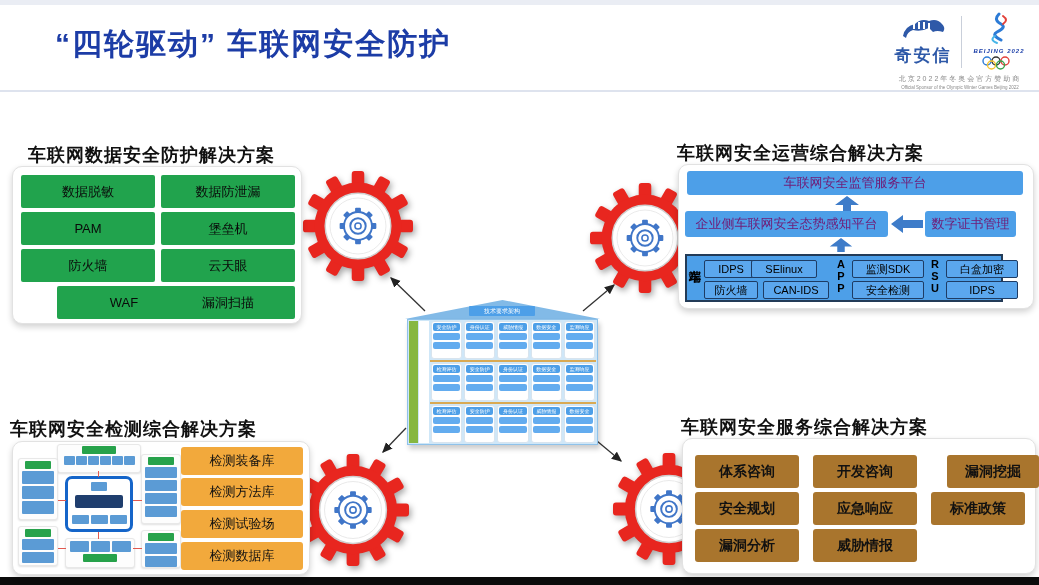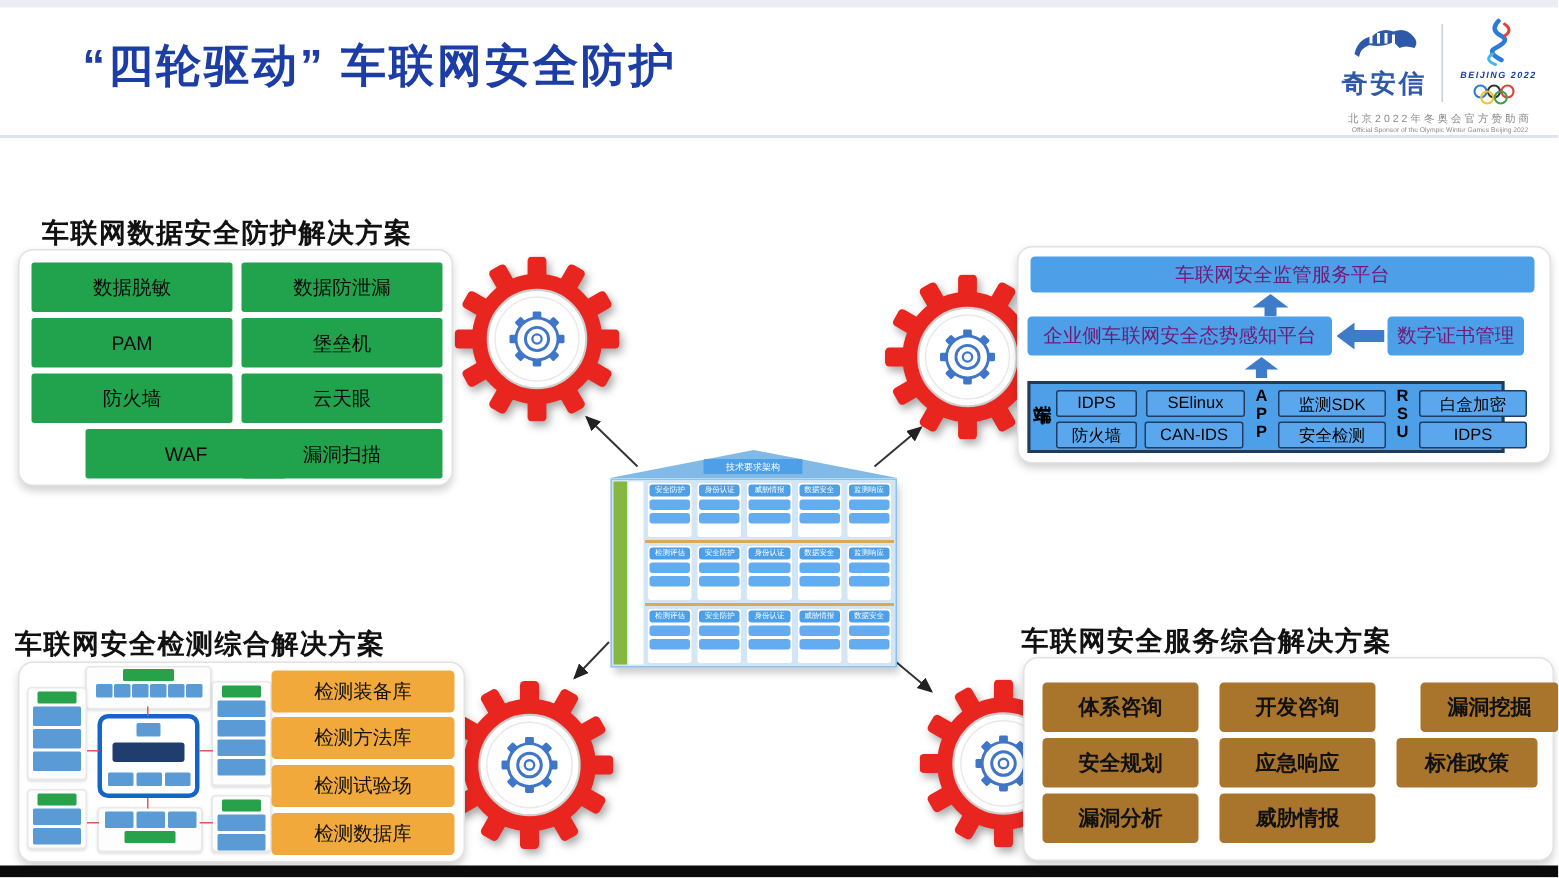--- a/index.html
+++ b/index.html
@@ -118,37 +118,38 @@
     <div class="greenbox" style="left:8px;top:8px;width:134px;height:33px;">数据脱敏</div>
     <div class="greenbox" style="left:148px;top:8px;width:134px;height:33px;">数据防泄漏</div>
     <div class="greenbox" style="left:8px;top:45px;width:134px;height:33px;">PAM</div>
     <div class="greenbox" style="left:148px;top:45px;width:134px;height:33px;">堡垒机</div>
     <div class="greenbox" style="left:8px;top:82px;width:134px;height:33px;">防火墙</div>
     <div class="greenbox" style="left:148px;top:82px;width:134px;height:33px;">云天眼</div>
     <div class="greenbox" style="left:8px;top:119px;width:134px;height:33px;margin-left:36px;">WAF</div>
     <div class="greenbox" style="left:148px;top:119px;width:134px;height:33px;">漏洞扫描</div>
   </div>
 
+  <div class="abs sec-title" style="left:677px;top:141px;">车联网安全运营综合解决方案</div>
   <div class="abs card z3" style="left:678px;top:164px;width:354px;height:143px;">
     <div class="bluebar" style="left:8px;top:6px;width:336px;height:24px;">车联网安全监管服务平台</div>
     <svg class="abs" style="left:152px;top:31px;" width="32" height="15" viewBox="0 0 32 15">
       <polygon points="16,0 28,9 20,9 20,15 12,15 12,9 4,9" fill="#3E7CC9"></polygon>
     </svg>
     <div class="bluebar" style="left:6px;top:46px;width:203px;height:26px;">企业侧车联网安全态势感知平台</div>
     <svg class="abs" style="left:212px;top:50px;" width="32" height="18" viewBox="0 0 32 18">
       <polygon points="0,9 12,0 12,5 32,5 32,13 12,13 12,18" fill="#3E7CC9"></polygon>
     </svg>
     <div class="bluebar" style="left:246px;top:46px;width:91px;height:26px;">数字证书管理</div>
     <svg class="abs" style="left:146px;top:73px;" width="32" height="14" viewBox="0 0 32 15">
       <polygon points="16,0 28,9 20,9 20,15 12,15 12,9 4,9" fill="#3E7CC9"></polygon>
     </svg>
     <div class="vpanel" style="left:6px;top:89px;width:318px;height:48px;">
       <div class="vlabel" style="left:2px;top:4px;">车端</div>
       <div class="pbox" style="left:17px;top:4px;width:54px;height:18px;">IDPS</div>
-      <div class="pbox" style="left:77px;top:4px;width:66px;height:18px;text-align:right;">SElinux</div>
+      <div class="pbox" style="left:64px;top:4px;width:66px;height:18px;text-align:right;">SElinux</div>
       <div class="pbox" style="left:17px;top:25px;width:54px;height:18px;">防火墙</div>
       <div class="pbox" style="left:76px;top:25px;width:66px;height:18px;">CAN-IDS</div>
       <div class="vlabel" style="left:148px;top:2px;font-size:11px;">APP</div>
       <div class="pbox" style="left:165px;top:4px;width:72px;height:18px;">监测SDK</div>
       <div class="pbox" style="left:165px;top:25px;width:72px;height:18px;">安全检测</div>
       <div class="vlabel" style="left:242px;top:2px;font-size:11px;">RSU</div>
       <div class="pbox" style="left:259px;top:4px;width:72px;height:18px;">白盒加密</div>
       <div class="pbox" style="left:259px;top:25px;width:72px;height:18px;">IDPS</div>
     </div>
   </div>

